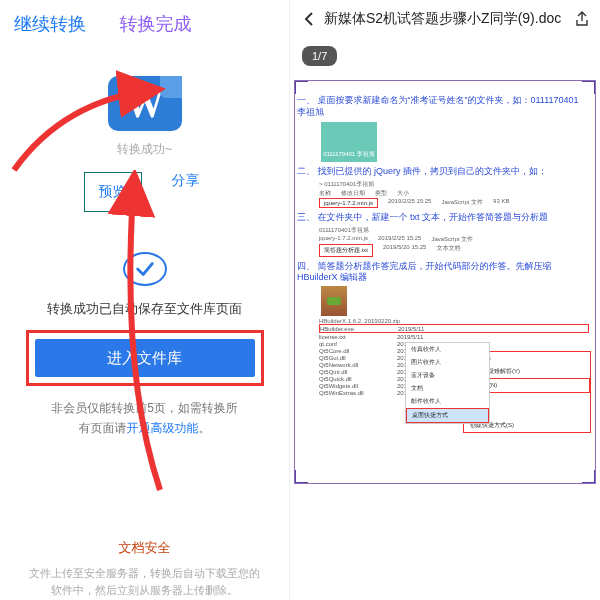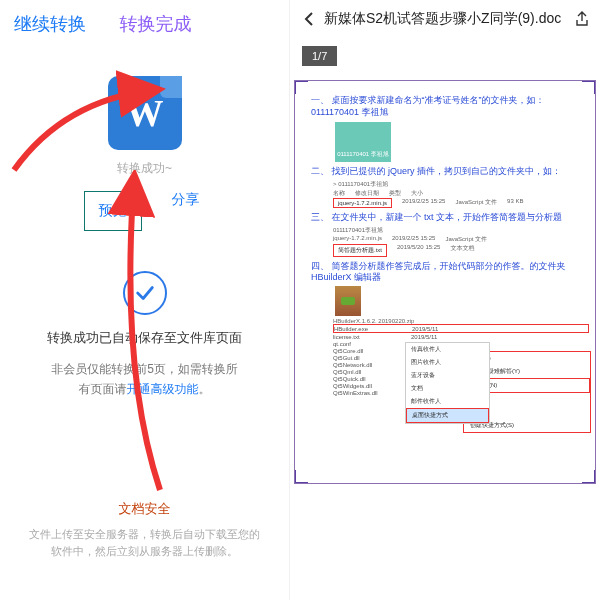--- a/index.html
+++ b/index.html
@@ -21,22 +21,22 @@
   .big-btn-wrap { border:3px solid #e33; padding:6px; margin-top:12px; }
   .big-btn { width:220px; height:38px; background:#2b79e8; color:#fff; display:flex; align-items:center; justify-content:center; font-size:15px; border-radius:2px; }
   .msg2 { font-size:12px; color:#777; margin-top:12px; text-align:center; line-height:1.7; }
   .msg2 .hl { color:#1c7af4; }
   .doc-safe-title { font-size:13px; color:#c2410c; margin-top:100px; }
   .doc-safe-txt { font-size:11px; color:#aaa; text-align:center; line-height:1.6; margin-top:8px; padding:0 24px; }
   .red-arrow { position:absolute; pointer-events:none; }
   .right-panel { width:310px; height:488px; background:#fff; position:relative; display:flex; flex-direction:column; }
   .r-header { display:flex; align-items:center; padding:10px 10px 8px 10px; gap:6px; }
   .r-title { flex:1; font-size:14px; color:#222; overflow:hidden; white-space:nowrap; text-overflow:ellipsis; }
-  .pagebadge { background:#555; color:#fff; border-radius:0; font-size:11px; padding:4px 10px; position:absolute; top:46px; left:12px; z-index:5; }
-  .doc-body { flex:1; margin:44px 4px 4px 4px; border:1px solid #8a6fb3; position:relative; padding:10px 6px 6px 16px; overflow:hidden; }
+  .pagebadge { background:#555; color:#fff; border-radius:8px; font-size:11px; padding:4px 10px; position:absolute; top:46px; left:12px; z-index:5; }
+  .doc-body { flex:1; margin:44px 4px 4px 4px; border:1px solid #8a6fb3; position:relative; padding:10px 6px 6px 2px; overflow:hidden; }
   .corner { position:absolute; width:14px; height:14px; border:2px solid #5a3fa0; }
   .c-tl { top:-1px; left:-1px; border-right:none; border-bottom:none; }
   .c-tr { top:-1px; right:-1px; border-left:none; border-bottom:none; }
   .c-bl { bottom:-1px; left:-1px; border-right:none; border-top:none; }
   .c-br { bottom:-1px; right:-1px; border-left:none; border-top:none; }
   .doc-line { font-size:9px; color:#2a4bd6; line-height:1.3; margin:4px 0 2px 0; }
   .folder { width:56px; height:40px; background:#6bc9b8; margin:4px 0 4px 24px; font-size:6px; color:#fff; display:flex; align-items:flex-end; justify-content:center; padding-bottom:3px; }
   .mini-row { font-size:6px; color:#666; display:flex; gap:10px; margin-left:22px; }
   .rbox { border:1.5px solid #e33; display:inline-block; padding:1px 4px; font-size:6px; color:#333; }
   .tiny { font-size:6px; color:#666; margin-left:22px; }
@@ -76,20 +76,23 @@
   </div>
 
   <div class="success-icon">
     <svg viewBox="0 0 24 24">
         <path d="M4 12 L10 18 L20 6" stroke="#2b79e8" stroke-width="3" fill="none" stroke-linecap="round" stroke-linejoin="round"></path>
       </svg>
   </div>
 
   <div class="msg1">转换成功已自动保存至文件库页面</div>
 
+  <div class="big-btn-wrap">
+    <div class="big-btn">进入文件库</div>
+  </div>
 
   <div class="msg2">
     <span>非会员仅能转换前5页，如需转换所</span><br>
     <span>有页面请</span><span class="hl">开通高级功能</span><span>。</span>
   </div>
 
   <div class="doc-safe-title">文档安全</div>
   <div class="doc-safe-txt">文件上传至安全服务器，转换后自动下载至您的软件中，然后立刻从服务器上传删除。</div>
 
   <svg class="red-arrow" style="left:4px;top:60px;width:180px;height:120px">
@@ -153,21 +156,21 @@
       <span>jquery-1.7.2.min.js</span>
         <span>2019/2/25 15:25</span>
         <span>JavaScript 文件</span>
     </div>
     <div class="mini-row">
       <span class="rbox">简答题分析题.txt</span>
       <span>2019/5/20 15:25</span>
         <span>文本文档</span>
     </div>
 
-    <div class="doc-line">四、 简答题分析题作答完成后，开始代码部分的作答。的文件夹 HBuilderX 编辑器</div>
+    <div class="doc-line">四、 简答题分析题作答完成后，开始代码部分的作答。先解压缩 HBuilderX 编辑器</div>
     <div class="rar"></div>
     <div class="tiny">HBuilderX.1.6.2.
 20190220.zip</div>
 
     <div class="file-list">
       <div class="fr rr">
           <span class="fn">HBuilder.exe</span>
           <span class="fd">2019/5/11</span>
         </div>
       <div class="fr">

